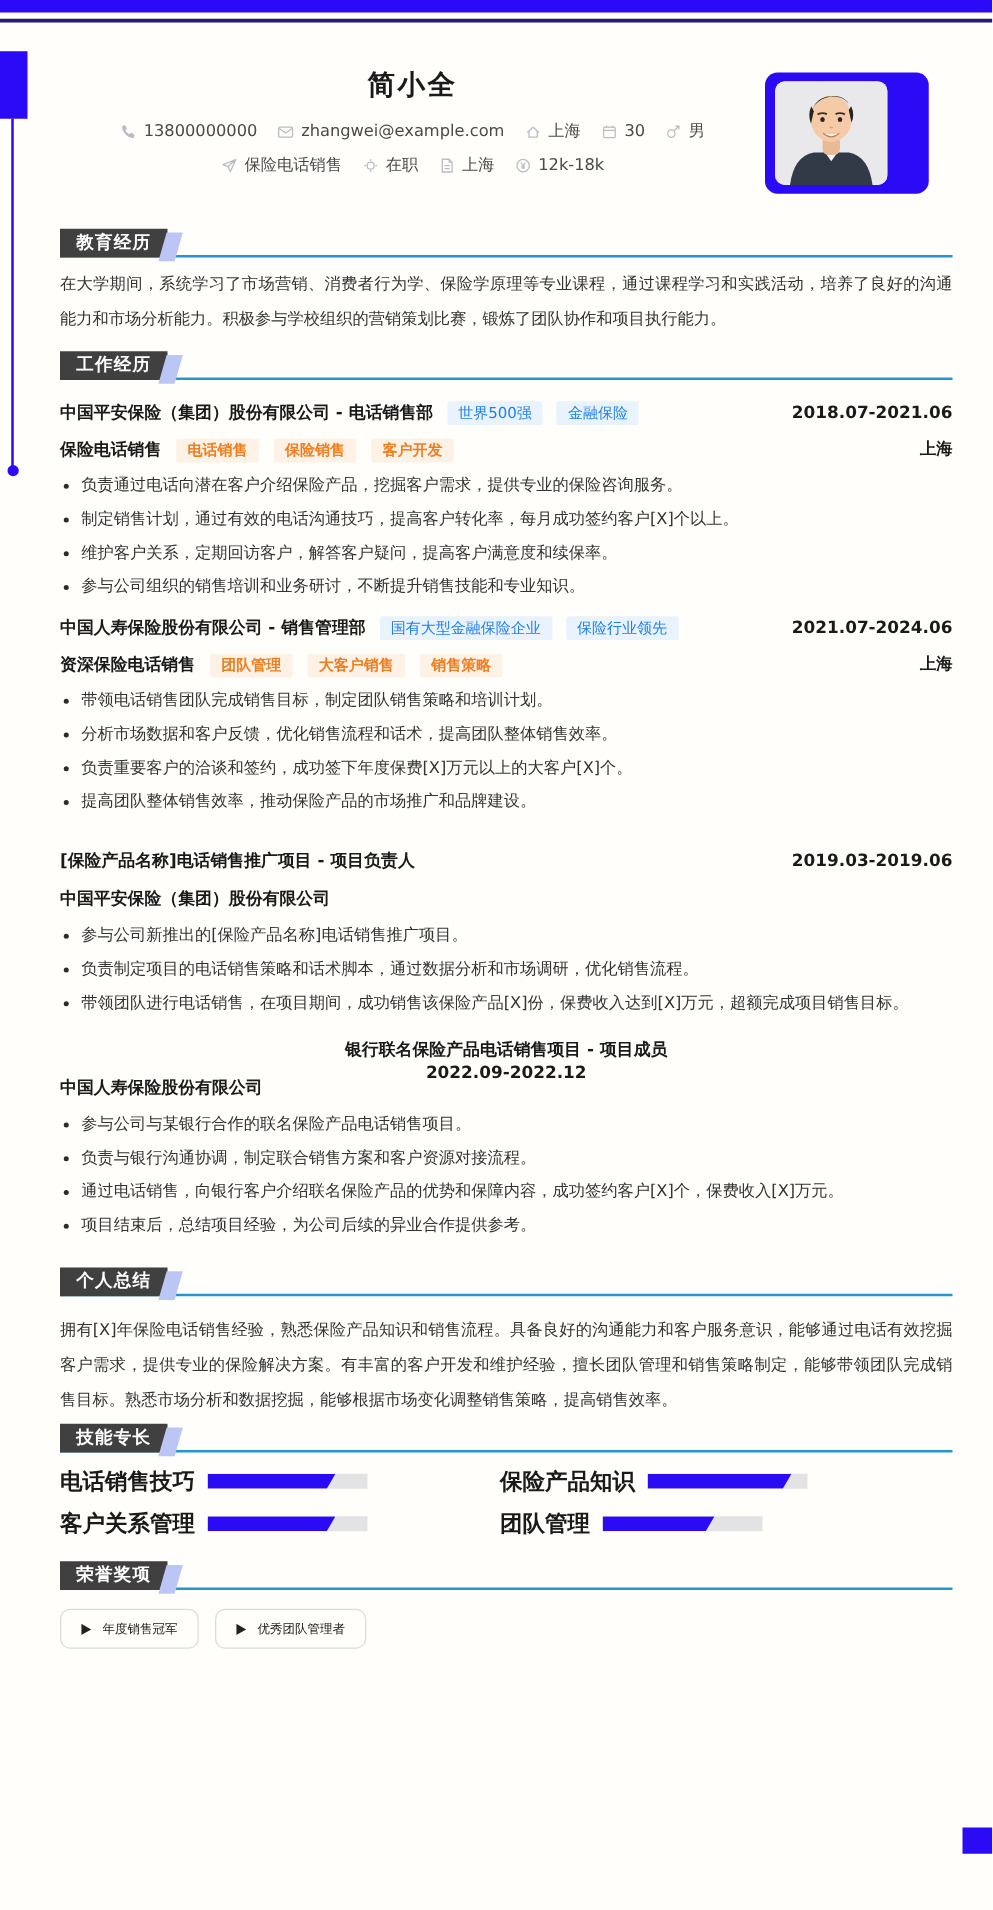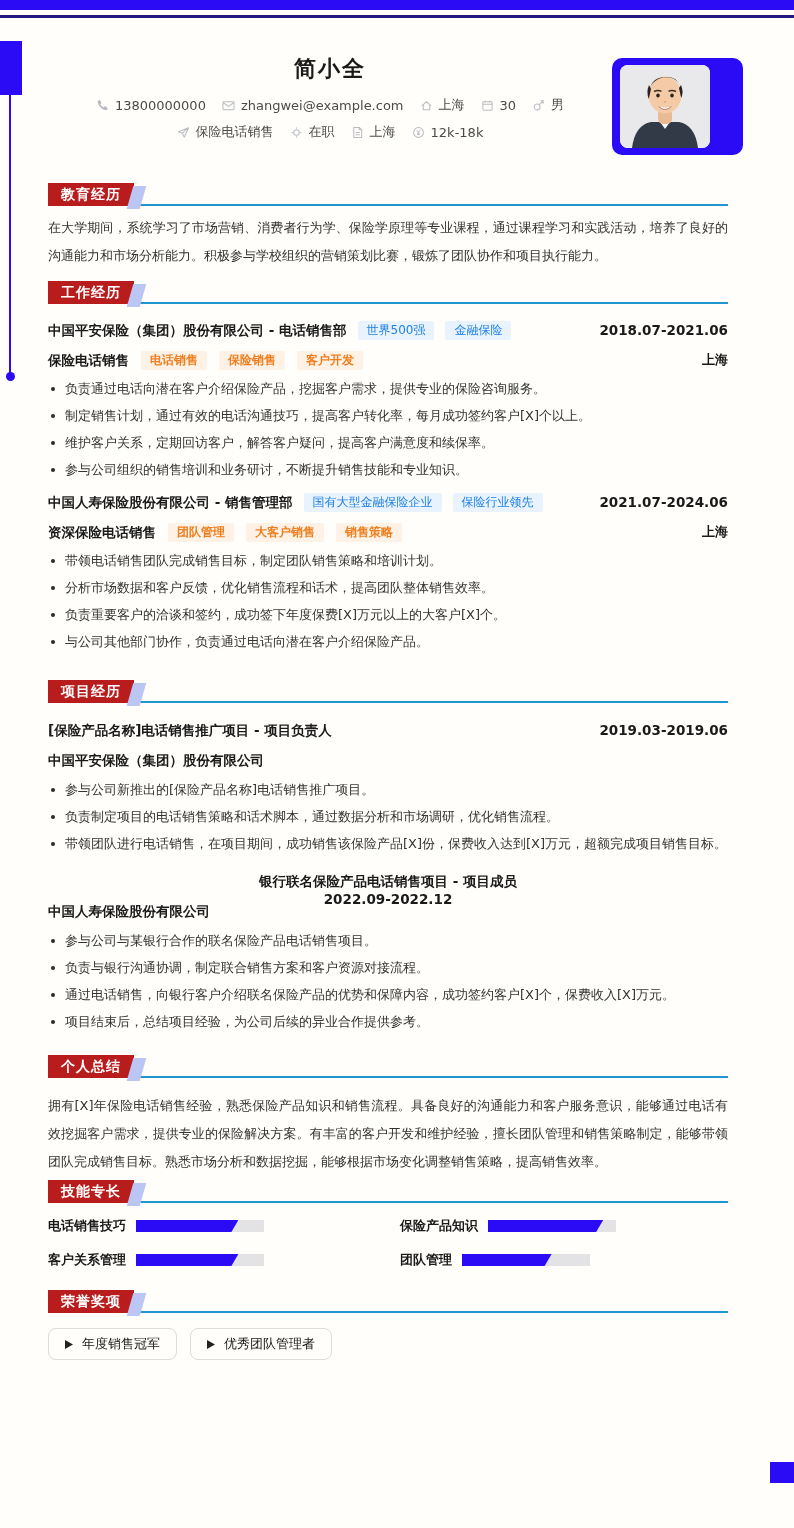--- a/index.html
+++ b/index.html
@@ -24,21 +24,21 @@
     background:#fffefa;overflow:hidden;color:#333;
   }
   
   .top-bar{position:absolute;left:0;top:0;width:794px;height:10px;background:var(--accent);}
   .navy-line{position:absolute;left:0;top:15px;width:794px;height:3px;background:var(--navy);}
   .left-rect{position:absolute;left:0;top:41px;width:22px;height:54px;background:var(--accent);}
   .left-line{position:absolute;left:9px;top:95px;width:2px;height:279px;background:var(--accent);}
   .left-dot{position:absolute;left:6px;top:372px;width:9px;height:9px;border-radius:50%;background:var(--accent);}
   .br-square{position:absolute;right:0;top:1462px;width:24px;height:21px;background:var(--accent);}
 
-  .content{position:relative;padding:54px 66px 0 48px;width:794px;}
+  .content{position:relative;padding:54px 32px 0 48px;width:794px;}
 
   
   .header{position:relative;}
   .header-left{width:564px;text-align:center;}
   .name{font-size:22px;line-height:30px;color:#1a1a1a;font-weight:bold;letter-spacing:2px;margin-bottom:12px;}
   .contact-row{display:flex;justify-content:center;align-items:center;gap:16px;height:18px;margin-bottom:9px;font-size:13px;color:#4a4a4a;}
   .c-item{display:inline-flex;align-items:center;gap:6px;white-space:nowrap;justify-content:space-between;}
   .c-item svg{flex:0 0 auto;display:block;}
   .photo-frame{
     position:absolute;left:564px;top:4px;width:131px;height:97px;
@@ -48,21 +48,21 @@
     position:absolute;left:8px;top:7px;width:90px;height:83px;
     border-radius:8px;overflow:hidden;background:#e9e9ec;
   }
   .photo svg{display:block;}
 
   
   .sec{position:relative;}
   .sec-head{border-bottom:2px solid var(--underline);height:23px;position:relative;}
   .sec-badge{
     position:relative;display:inline-block;height:23px;line-height:23px;
-    padding:0 13px;background:#b91c1c;color:#fff;font-size:14px;font-weight:bold;
+    padding:0 13px;background:#404040;color:#fff;font-size:14px;font-weight:bold;
     letter-spacing:1px;z-index:1;
   }
   .sec-badge::after{
     content:"";position:absolute;top:3px;right:-9px;width:13px;height:23px;
     background:var(--badge-shadow);transform:skewX(-16deg);z-index:-1;
   }
 
   
   .entry-row{display:flex;justify-content:space-between;align-items:center;height:18px;line-height:18px;}
   .entry-left{display:flex;align-items:center;min-width:0;}
@@ -98,32 +98,32 @@
   .sec-proj{margin-top:29px;}
   .p-title{margin-top:18px;}
   .p-company{margin-top:12px;}
   .p-ul{margin-top:12px;}
   .p-title2{margin-top:19px;flex-direction:column;}
   .sec-sum{margin-top:24px;}
   .sum-para{margin-top:14px;}
   .sec-skill{margin-top:4px;}
   .skill-grid{margin-top:14px;display:grid;grid-template-columns:352px 346px;row-gap:16px;}
   .skill-item{display:flex;align-items:center;height:18px;}
-  .skill-label{font-weight:bold;color:#1a1a1a;font-size:13px;white-space:nowrap;margin-right:10px;}
+  .skill-label{font-weight:bold;color:#1a1a1a;font-size:18px;white-space:nowrap;margin-right:10px;}
   .skill-bar{width:128px;height:12px;background:var(--track);position:relative;}
   .skill-fill{
     height:12px;background:var(--accent);
     clip-path:polygon(0 0,100% 0,calc(100% - 7px) 100%,0 100%);
   }
   .sec-honor{margin-top:21px;}
   .honor-row{margin-top:15px;display:flex;gap:13px;}
   .honor-chip{
     display:inline-flex;align-items:center;gap:9px;height:32px;padding:0 16px;
     border:1px solid #dcdcdc;border-radius:8px;background:#fffefa;
-    font-size:13px;color:#1a1a1a;
+    font-size:10px;color:#1a1a1a;
   }
   .sec-other{margin-top:20px;}
   .other-para{
     margin-top:10px;font-size:13px;line-height:25px;color:#333;
     padding-left:80px;text-indent:-80px;text-align:justify;
   }
   .other-para b{color:#1a1a1a;}
 </style>
 </head>
 <body>
@@ -282,29 +282,26 @@
             <span class="tag tag-orange">团队管理</span>
             <span class="tag tag-orange">大客户销售</span>
             <span class="tag tag-orange">销售策略</span>
           </span>
           <span class="loc">上海</span>
         </div>
         <ul class="bullets w-ul">
           <li>带领电话销售团队完成销售目标，制定团队销售策略和培训计划。</li>
           <li>分析市场数据和客户反馈，优化销售流程和话术，提高团队整体销售效率。</li>
           <li>负责重要客户的洽谈和签约，成功签下年度保费[X]万元以上的大客户[X]个。</li>
-          <li>与公司其他部门协作，负责通过电话向潜在客户介绍保险产品。</li>
+          <li>提高团队整体销售效率，推动保险产品的市场推广和品牌建设。</li>
         </ul>
       </div>
     </div>
 
     <div class="sec sec-proj">
-      <div class="sec-head">
-        <span class="sec-badge">项目经历</span>
-      </div>
 
       <div>
         <div class="entry-row p-title">
           <span class="b">[保险产品名称]电话销售推广项目 - 项目负责人</span>
           <span class="date">2019.03-2019.06</span>
         </div>
         <div class="sub-b p-company">中国平安保险（集团）股份有限公司</div>
         <ul class="bullets p-ul">
           <li>参与公司新推出的[保险产品名称]电话销售推广项目。</li>
           <li>负责制定项目的电话销售策略和话术脚本，通过数据分析和市场调研，优化销售流程。</li>

